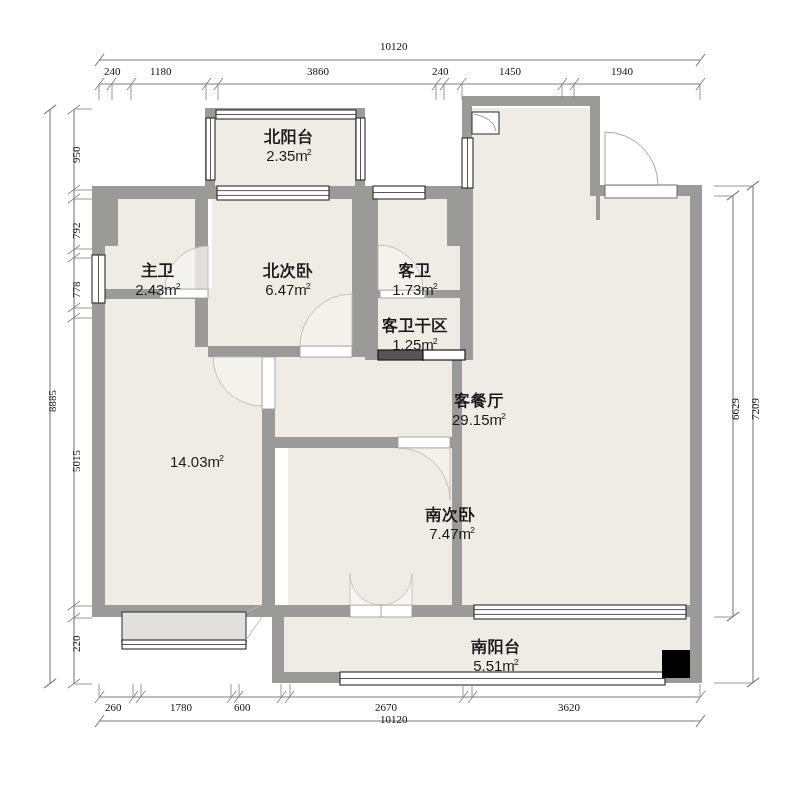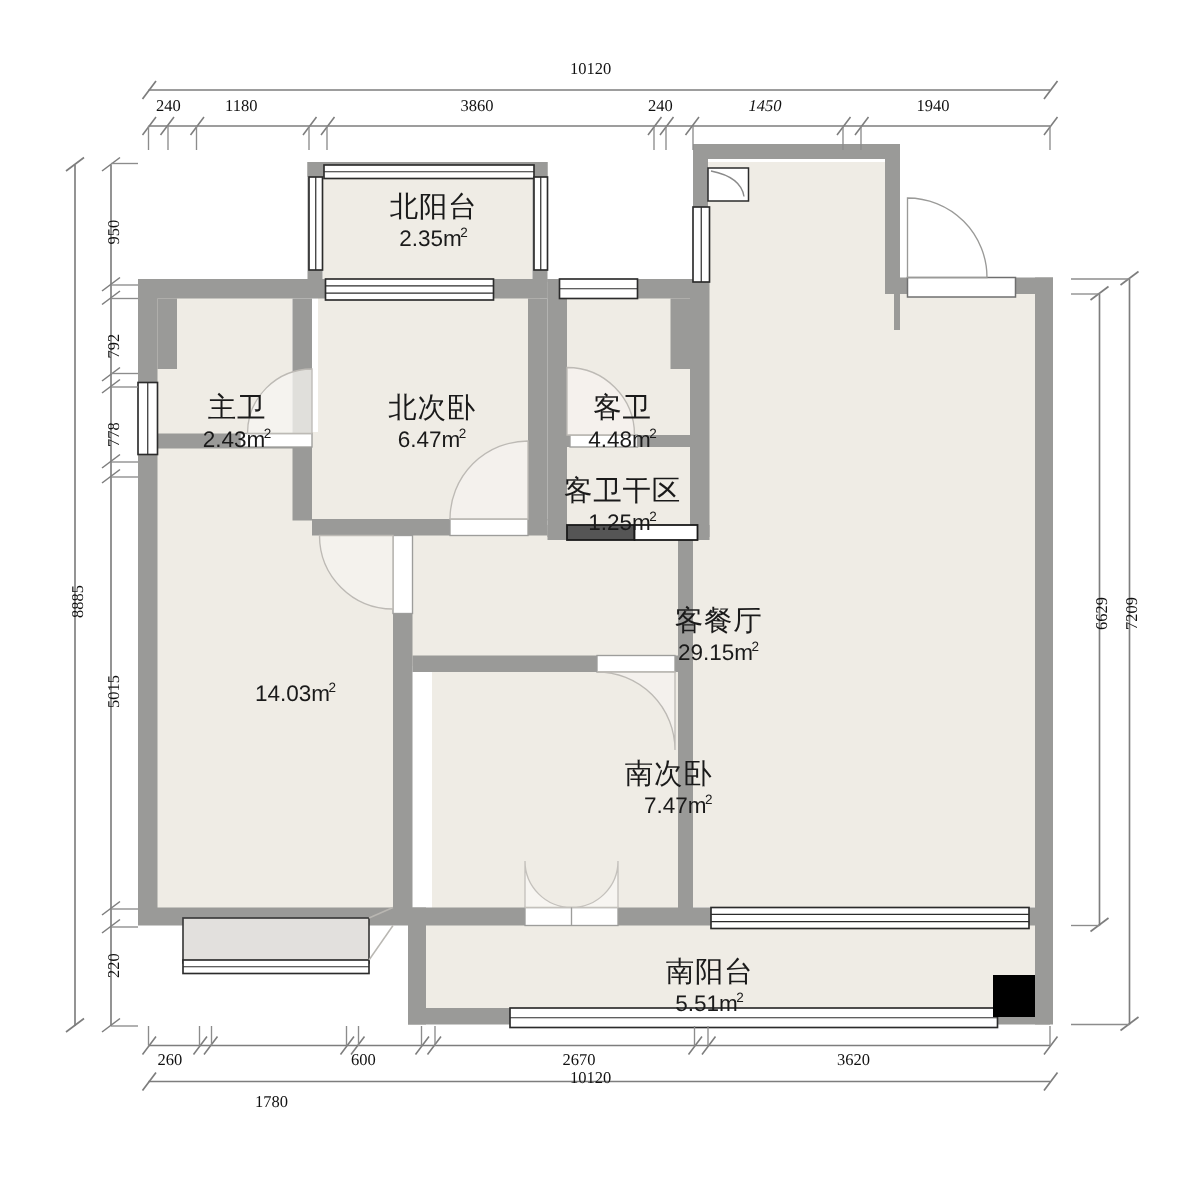--- a/index.html
+++ b/index.html
@@ -28,22 +28,22 @@
   }
   .room-label {
     position: absolute;
     text-align: center;
     color: #1a1a1a;
     line-height: 1.12;
     white-space: nowrap;
     pointer-events: none;
   }
   .room-name {
-    font-size: 19px;
-    font-weight: normal;
+    font-size: 16px;
+    font-weight: bold;
     letter-spacing: 0.5px;
   }
   .room-area {
     font-size: 15px;
     font-weight: normal;
     margin-top: 1px;
   }
   .room-area sup {
     font-size: 9px;
     vertical-align: super;
@@ -351,66 +351,66 @@
     <div class="room-area"><span>2.43</span><span>m</span><sup>2</sup></div>
   </div>
 
   <div class="room-label" style="left:188px; top:262px; width:200px;">
     <div class="room-name">北次卧</div>
     <div class="room-area"><span>6.47</span><span>m</span><sup>2</sup></div>
   </div>
 
   <div class="room-label" style="left:315px; top:262px; width:200px;">
     <div class="room-name">客卫</div>
-    <div class="room-area"><span>4.48</span><span>m</span><sup>2</sup></div>
+    <div class="room-area"><span>1.73</span><span>m</span><sup>2</sup></div>
   </div>
 
   <div class="room-label" style="left:315px; top:317px; width:200px;text-align:center;">
     <div class="room-name">客卫干区</div>
     <div class="room-area"><span>1.25</span><span>m</span><sup>2</sup></div>
   </div>
 
-  <div class="room-label" style="left:379px; top:392px; width:200px;margin-top:12px;">
+  <div class="room-label" style="left:379px; top:392px; width:200px;">
     <div class="room-name">客餐厅</div>
     <div class="room-area"><span>29.15</span><span>m</span><sup>2</sup></div>
   </div>
 
   <div class="room-label" style="left:97px; top:452px; width:200px;">
     <div class="room-area"><span>14.03</span><span>m</span><sup>2</sup></div>
   </div>
 
   <div class="room-label" style="left:275px; top:506px; width:200px;text-align:right;">
     <div class="room-name">南次卧</div>
     <div class="room-area"><span>7.47</span><span>m</span><sup>2</sup></div>
   </div>
 
-  <div class="room-label" style="left:373px; top:638px; width:200px;">
+  <div class="room-label" style="left:396px; top:638px; width:200px;">
     <div class="room-name">南阳台</div>
     <div class="room-area"><span>5.51</span><span>m</span><sup>2</sup></div>
   </div>
 
   <div class="dim-text" style="left:380px; top:40px;">10120</div>
 
   <div class="dim-text" style="left:104px; top:65px;">240</div>
   <div class="dim-text" style="left:150px; top:65px;">1180</div>
   <div class="dim-text" style="left:307px; top:65px;">3860</div>
   <div class="dim-text" style="left:432px; top:65px;">240</div>
-  <div class="dim-text" style="left:499px; top:65px;font-style:italic;">1450</div>
+  <div class="dim-text" style="left:499px; top:65px;">1450</div>
   <div class="dim-text" style="left:611px; top:65px;">1940</div>
 
   <div class="dim-text vert" style="left:46px; top:412px; transform:rotate(-90deg);">8885</div>
   <div class="dim-text vert" style="left:70px; top:163px; transform:rotate(-90deg);">950</div>
   <div class="dim-text vert" style="left:70px; top:239px; transform:rotate(-90deg);">792</div>
   <div class="dim-text vert" style="left:70px; top:298px; transform:rotate(-90deg);">778</div>
   <div class="dim-text vert" style="left:70px; top:472px; transform:rotate(-90deg);">5015</div>
   <div class="dim-text vert" style="left:70px; top:652px; transform:rotate(-90deg);">220</div>
 
   <div class="dim-text vert" style="left:729px; top:420px; transform:rotate(-90deg);">6629</div>
   <div class="dim-text vert" style="left:749px; top:420px; transform:rotate(-90deg);">7209</div>
 
   <div class="dim-text" style="left:105px; top:701px;">260</div>
-  <div class="dim-text" style="left:170px; top:701px;margin-top:28px;">1780</div>
+  <div class="dim-text" style="left:170px; top:701px;">1780</div>
   <div class="dim-text" style="left:234px; top:701px;">600</div>
   <div class="dim-text" style="left:375px; top:701px;">2670</div>
   <div class="dim-text" style="left:558px; top:701px;">3620</div>
   <div class="dim-text" style="left:380px; top:713px;">10120</div>
 
 </div>
 
 </body></html>

